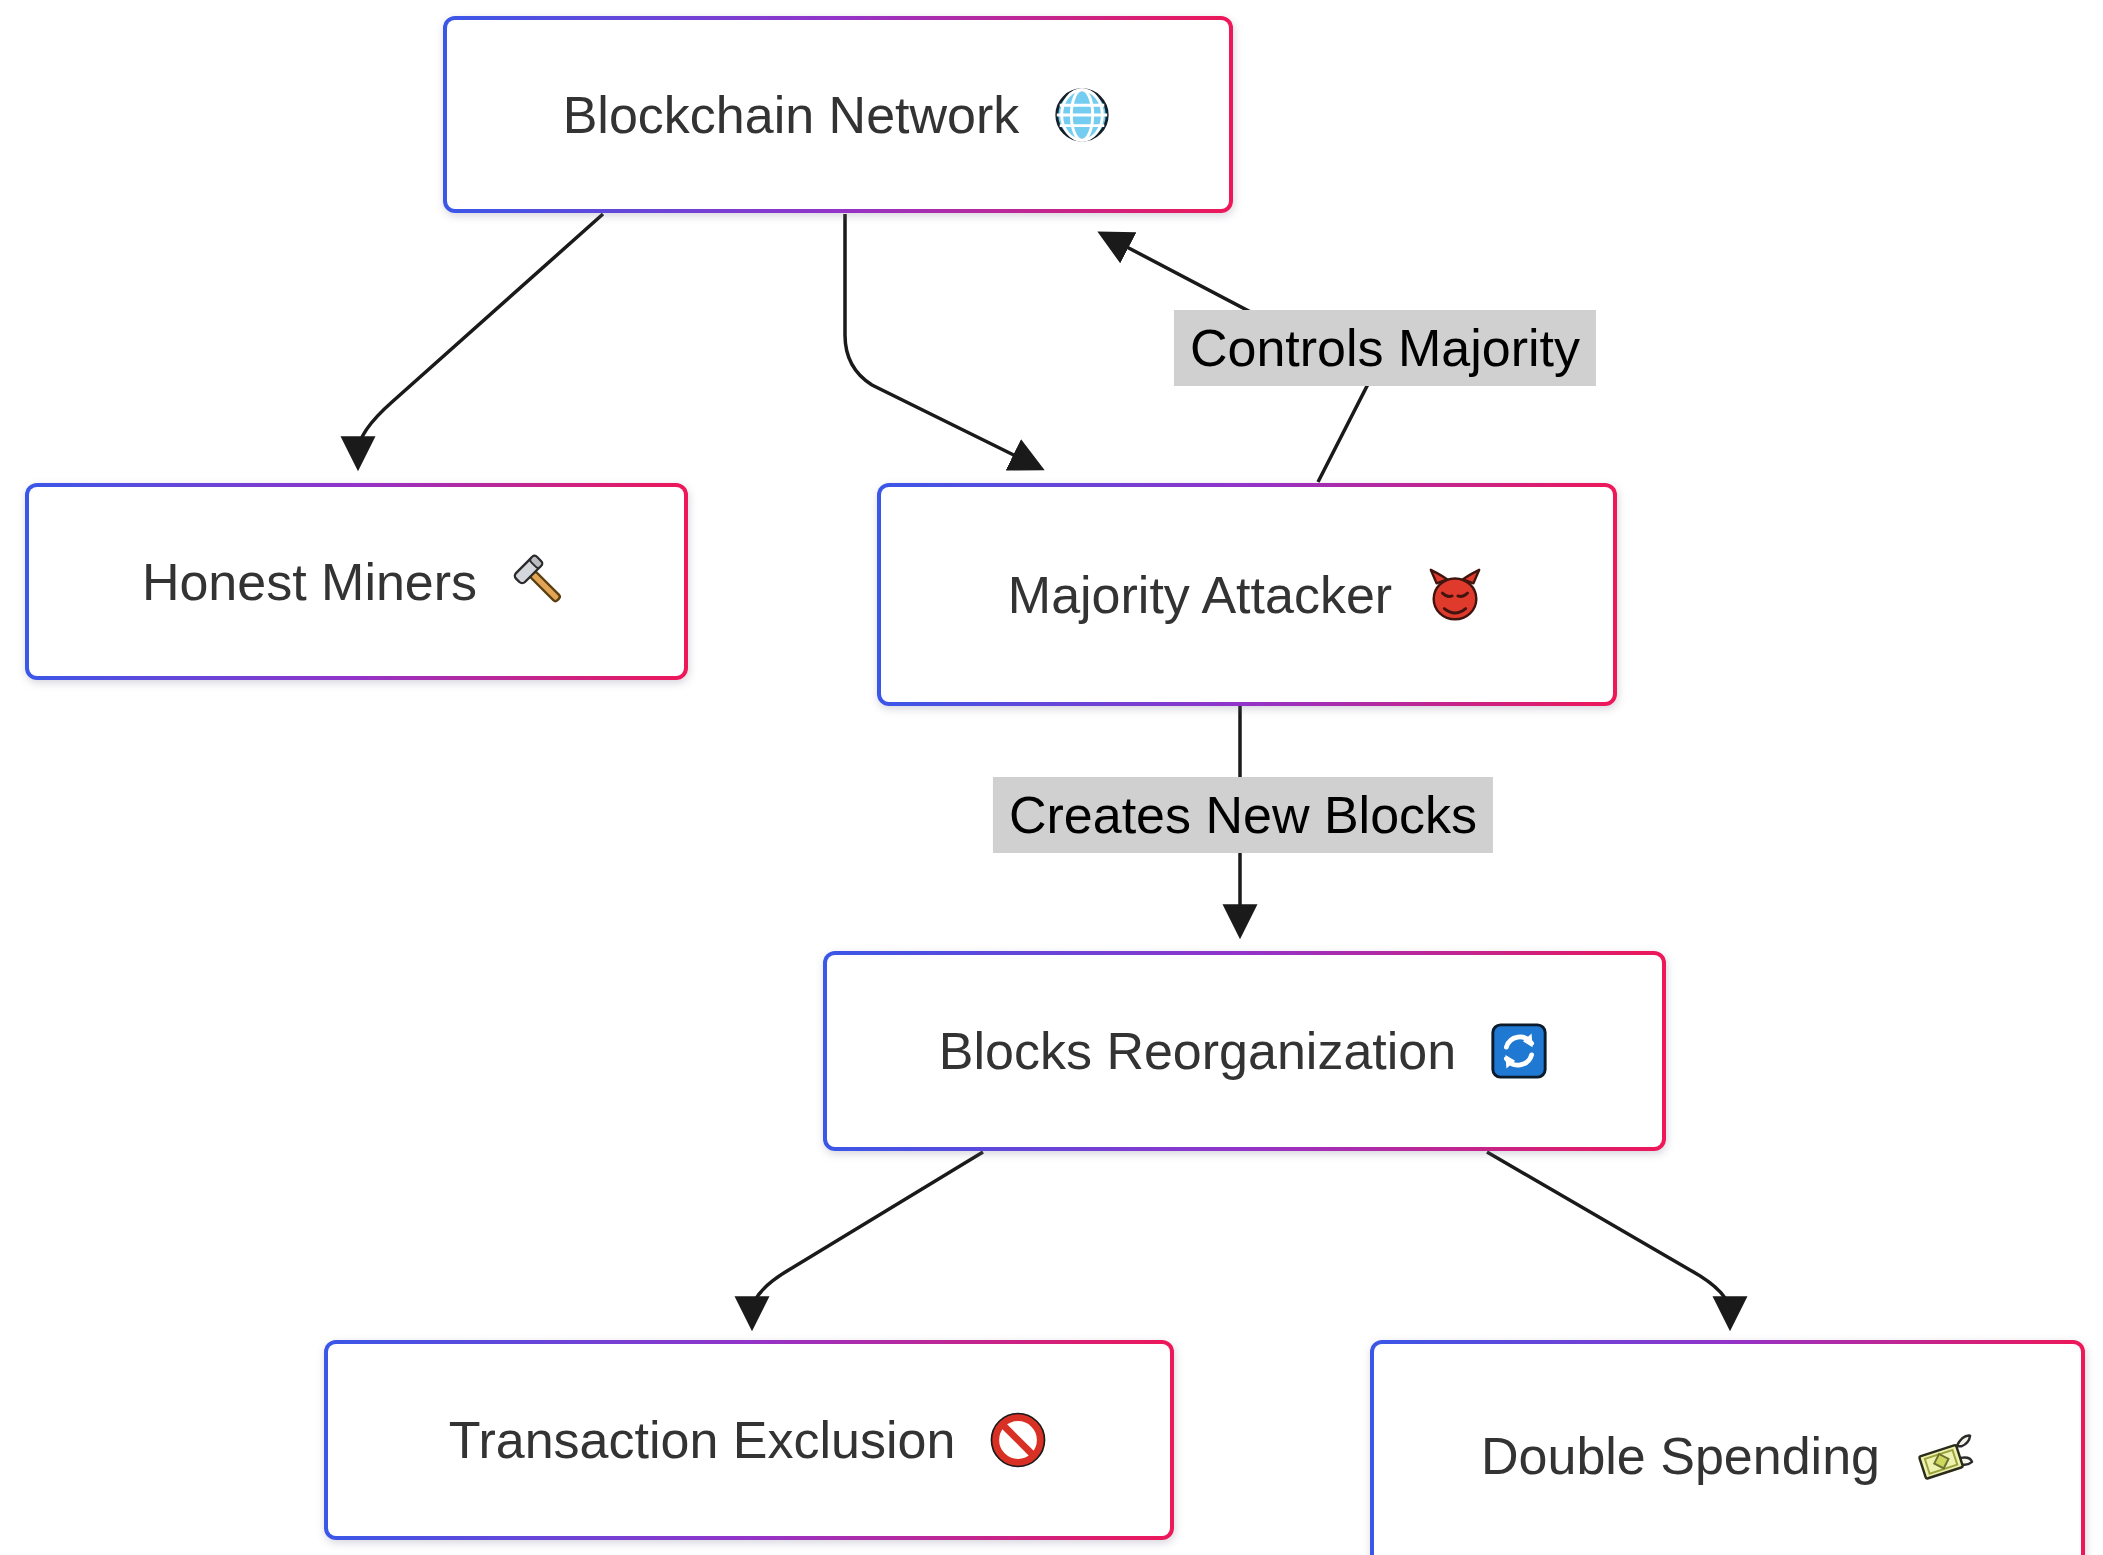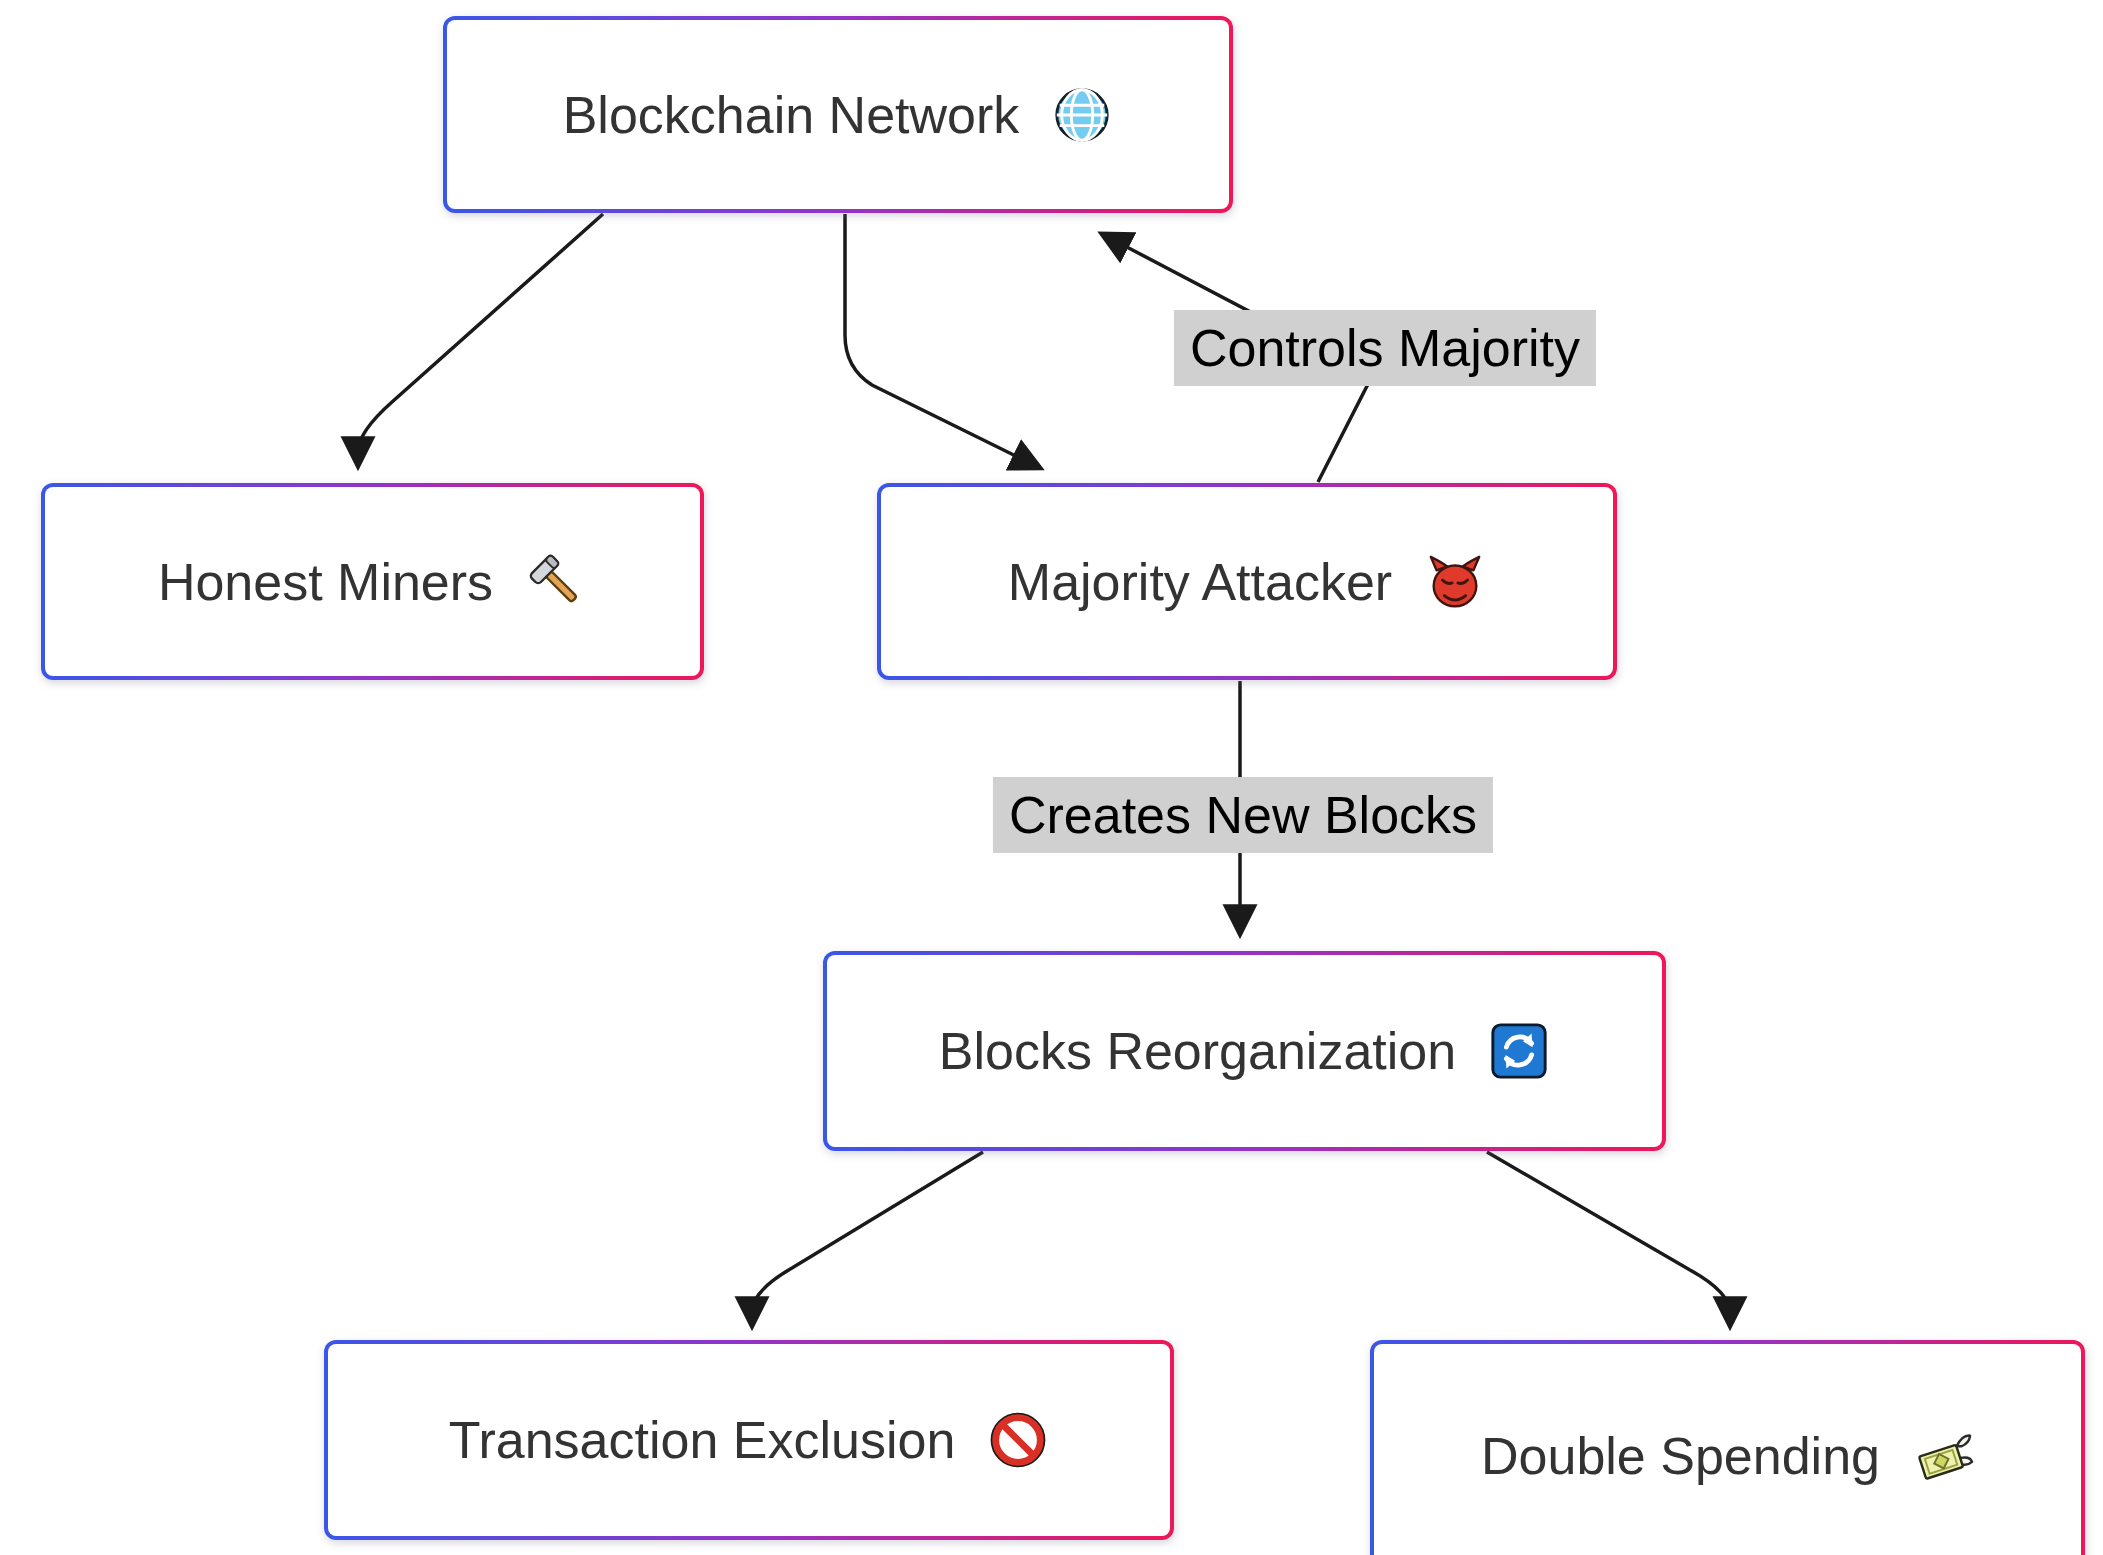--- a/index.html
+++ b/index.html
@@ -85,32 +85,32 @@
     <svg class="node-icon" viewBox="0 0 64 64">
       <circle cx="32" cy="32" r="26" fill="#74cdf0" stroke="#14202a" stroke-width="3"></circle>
       <ellipse cx="32" cy="32" rx="11" ry="26" fill="none" stroke="#ffffff" stroke-width="3"></ellipse>
       <ellipse cx="32" cy="32" rx="21" ry="26" fill="none" stroke="#ffffff" stroke-width="3"></ellipse>
       <line x1="9" y1="22" x2="55" y2="22" stroke="#ffffff" stroke-width="3"></line>
       <line x1="6" y1="32" x2="58" y2="32" stroke="#ffffff" stroke-width="3"></line>
       <line x1="9" y1="43" x2="55" y2="43" stroke="#ffffff" stroke-width="3"></line>
     </svg>
   </div>
 
-  <div class="node" style="left:41px; top:483px; width:663px; height:197px;">
+  <div class="node" style="left:25px; top:483px; width:663px; height:197px;">
     <span>Honest Miners</span>
     <svg class="node-icon" viewBox="0 0 64 64">
       <g transform="rotate(-45 32 32)">
         <rect x="28.5" y="20" width="8" height="38" rx="3" fill="#e3a455" stroke="#5a4010" stroke-width="2.5"></rect>
         <rect x="17" y="8" width="31" height="13" rx="4" fill="#d4d7db" stroke="#2b2b2b" stroke-width="2.5"></rect>
         <rect x="40" y="8" width="8" height="13" rx="3" fill="#b9bdc2" stroke="#2b2b2b" stroke-width="2"></rect>
       </g>
     </svg>
   </div>
 
-  <div class="node" style="left:877px; top:483px; width:740px; height:197px;">
+  <div class="node" style="left:877px; top:483px; width:740px; height:223px;">
     <span>Majority Attacker</span>
     <svg class="node-icon" viewBox="0 0 64 64">
       <path d="M13 20 L7 6 Q19 12 24 16 Z" fill="#e03a2c" stroke="#401510" stroke-width="2.5" stroke-linejoin="round"></path>
       <path d="M51 20 L57 6 Q45 12 40 16 Z" fill="#e03a2c" stroke="#401510" stroke-width="2.5" stroke-linejoin="round"></path>
       <ellipse cx="32" cy="36" rx="22" ry="21" fill="#e03a2c" stroke="#401510" stroke-width="2.5"></ellipse>
       <path d="M19 30 q5 5 10 3" fill="none" stroke="#401510" stroke-width="3" stroke-linecap="round"></path>
       <path d="M45 30 q-5 5 -10 3" fill="none" stroke="#401510" stroke-width="3" stroke-linecap="round"></path>
       <path d="M21 46 q11 9 22 0" fill="none" stroke="#401510" stroke-width="3" stroke-linecap="round"></path>
     </svg>
   </div>

